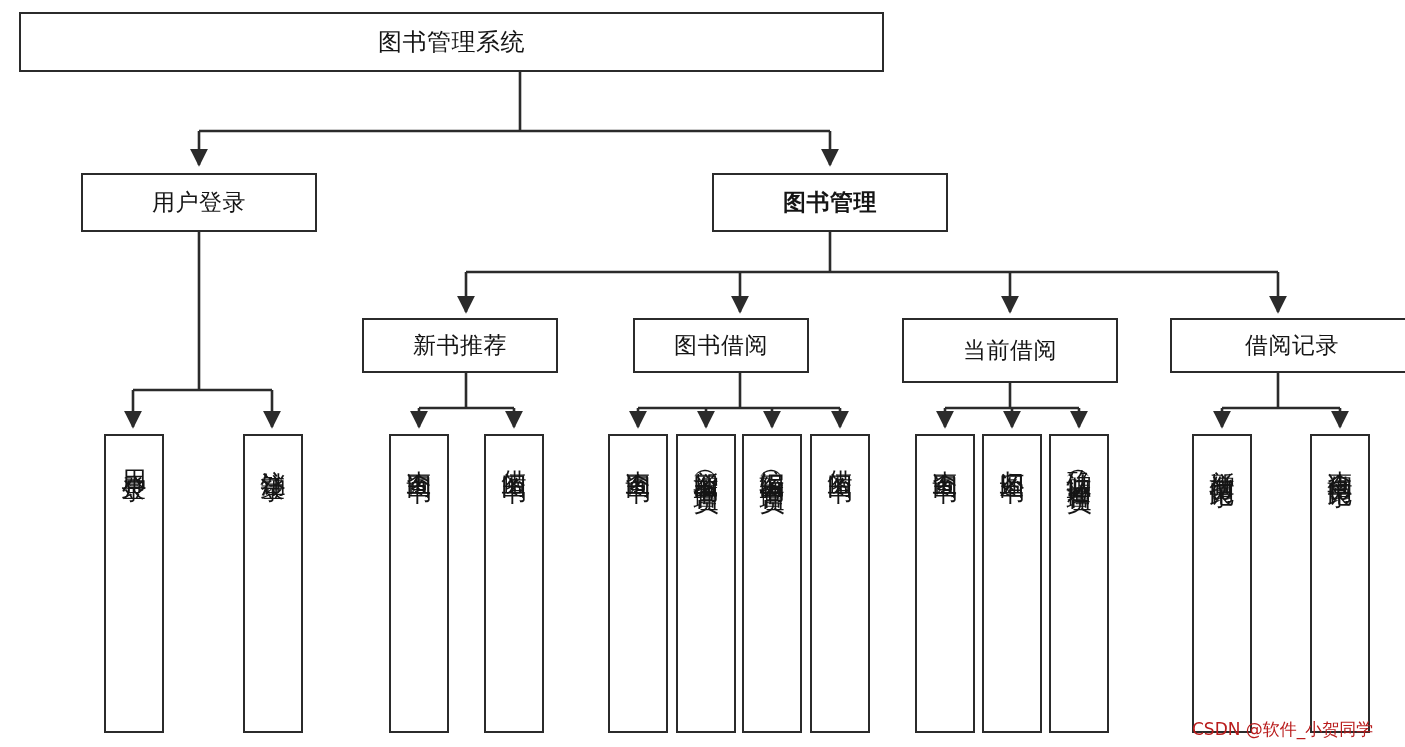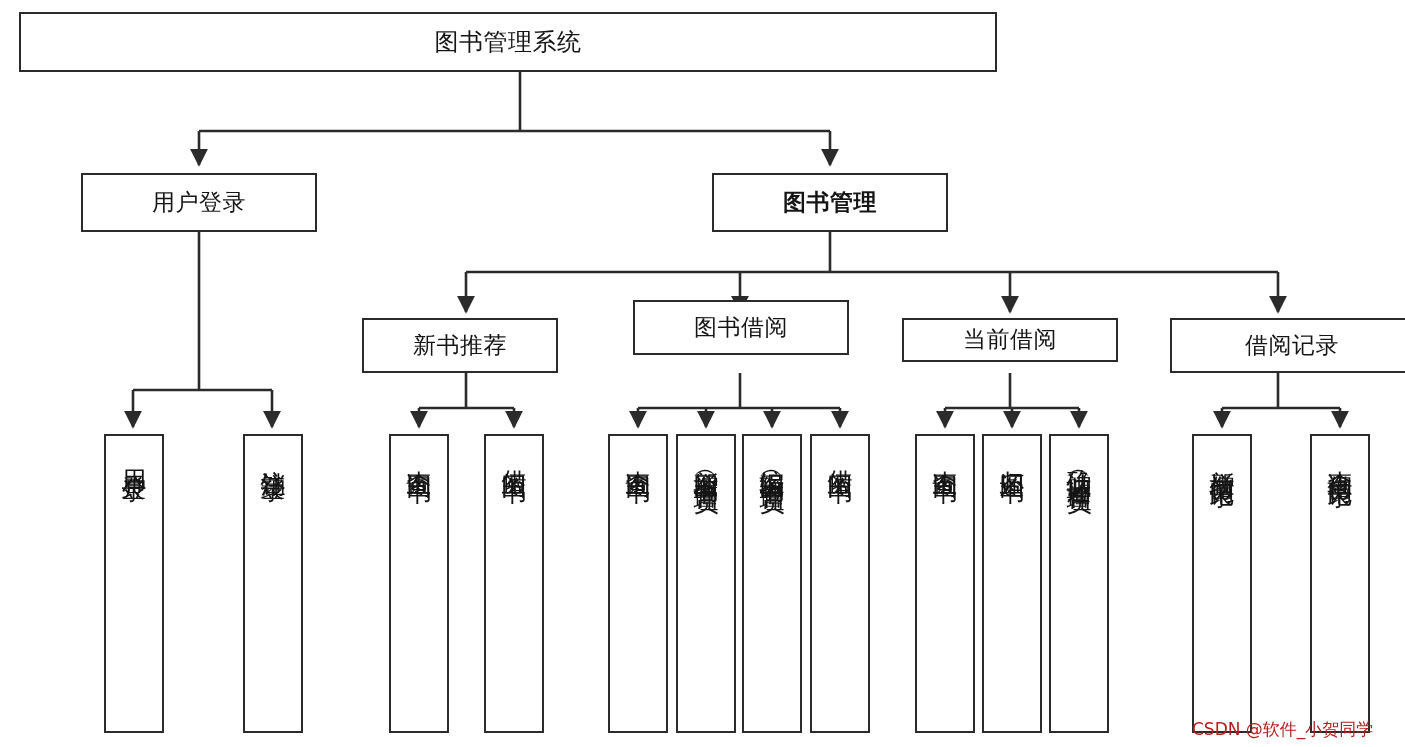--- a/index.html
+++ b/index.html
@@ -117,38 +117,38 @@
       <path d="M 1012 408 L 1012 427" marker-end="url(#arrow)"></path>
       <path d="M 1079 408 L 1079 427" marker-end="url(#arrow)"></path>
 
       <path d="M 1278 373 L 1278 408"></path>
       <path d="M 1222 408 L 1340 408"></path>
       <path d="M 1222 408 L 1222 427" marker-end="url(#arrow)"></path>
       <path d="M 1340 408 L 1340 427" marker-end="url(#arrow)"></path>
     </g>
   </svg>
 
-  <div class="node horizontal root" style="left:19px; top:12px; width:978px; height:60px;">
+  <div class="node horizontal root" style="left:19px; top:12px; width:865px; height:60px;">
     <span class="label">图书管理系统</span>
   </div>
 
   <div class="node horizontal" style="left:81px; top:173px; width:236px; height:59px;">
     <span class="label">用户登录</span>
   </div>
   <div class="node horizontal" style="left:712px; top:173px; width:236px; height:59px;font-weight:bold;">
     <span class="label">图书管理</span>
   </div>
 
   <div class="node horizontal" style="left:362px; top:318px; width:196px; height:55px;">
     <span class="label">新书推荐</span>
   </div>
-  <div class="node horizontal" style="left:633px; top:300px; width:216px; height:55px;">
+  <div class="node horizontal" style="left:633px; top:318px; width:176px; height:55px;">
     <span class="label">图书借阅</span>
   </div>
-  <div class="node horizontal" style="left:902px; top:318px; width:216px; height:44px;">
+  <div class="node horizontal" style="left:902px; top:318px; width:216px; height:65px;">
     <span class="label">当前借阅</span>
   </div>
   <div class="node horizontal" style="left:1170px; top:318px; width:244px; height:55px;">
     <span class="label">借阅记录</span>
   </div>
 
   <div class="node vertical" style="left:104px; top:434px; width:60px; height:299px;">
     <span class="label">用户登录</span>
   </div>
   <div class="node vertical" style="left:243px; top:434px; width:60px; height:299px;">

